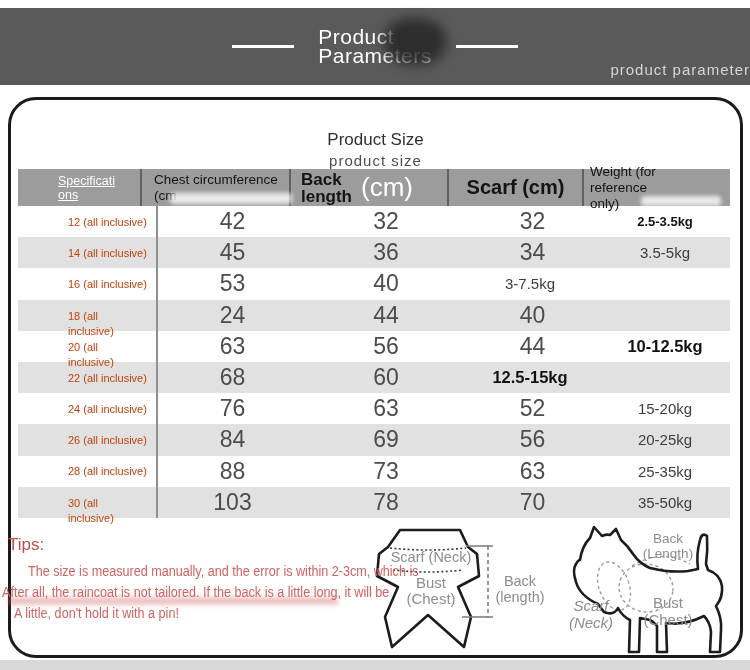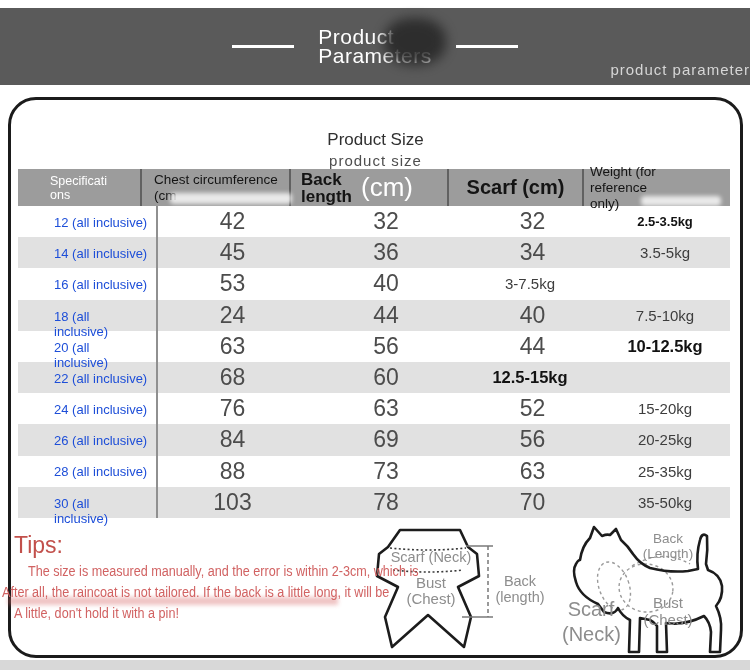--- a/index.html
+++ b/index.html
@@ -23,69 +23,69 @@
   .content-box{position:absolute;left:8px;top:97px;width:735px;height:561px;
                box-sizing:border-box;border:3px solid var(--box-border,#1b1b1b);
                border-radius:28px;background:#fff;}
   .size-title{margin-top:30px;text-align:center;font-size:17px;color:#303030;}
   .size-sub{margin-top:2px;text-align:center;font-size:15px;color:#4e4e4e;letter-spacing:1px;}
 
   
   .size-table{position:absolute;left:7px;top:69px;width:712px;}
   .thead{display:flex;height:37px;background:var(--header-bg,#9c9c9c);}
   .th{box-sizing:border-box;display:flex;align-items:center;border-right:2px solid #616161;}
-  .th-spec{width:124px;padding-left:32px;font-size:12.5px;line-height:14px;color:#fff;}
+  .th-spec{width:124px;padding-left:40px;font-size:12.5px;line-height:14px;color:#fff;text-decoration:underline;}
   .th-chest{width:149px;padding-left:12px;font-size:13.5px;line-height:16px;color:#141414;}
   .th-back{width:158px;padding-left:10px;gap:9px;}
   .back-label{font-size:17px;line-height:17px;font-weight:bold;color:#141414;}
   .back-unit{font-size:26px;color:#fff;}
   .th-scarf{width:135px;justify-content:center;font-size:20px;font-weight:bold;color:#141414;}
   .th-weight{width:130px;padding-left:6px;font-size:13.5px;line-height:16px;color:#141414;border-right:none;}
 
   .trow{display:flex;height:31.2px;position:relative;}
   .tbody .trow:nth-child(even){background:var(--row-alt-bg,#e1e1e1);}
   .cell{box-sizing:border-box;}
   .c-spec{width:140px;border-right:2px solid #909090;position:relative;}
-  .spec-text{position:absolute;left:36px;top:50%;transform:translateY(-50%);
-             font-size:13px;color:#1d4ed8;}
+  .spec-text{position:absolute;left:50px;top:50%;transform:translateY(-50%);
+             font-size:11px;color:#c2410c;}
   .spec-text.wrap{top:9px;transform:none;line-height:15px;width:110px;z-index:5;}
   .num{display:flex;align-items:center;justify-content:center;font-size:23px;color:#4c4c4c;}
   .c-chest{width:149px;}.c-back{width:158px;}.c-scarf{width:135px;}
   .c-weight{width:130px;display:flex;align-items:center;justify-content:center;}
   .weight-text{font-size:15px;color:#3d3d3d;}
   .weight-text.bold{font-weight:bold;font-size:16.5px;color:#121212;}
   .weight-text.small{font-size:13px;}
 
   .smear{position:absolute;background:rgba(255,255,255,.78);filter:blur(2px);border-radius:4px;}
   .smear-chest{left:170px;top:193px;width:122px;height:11px;}
   .smear-weight{left:641px;top:196px;width:80px;height:10px;}
 
   
   .tips{position:absolute;left:0;top:534px;width:480px;z-index:8;}
-  .tips-heading{margin-left:14px;font-size:23px;line-height:22px;color:var(--tips-red,#c2504b);margin-bottom:5px;}
+  .tips-heading{margin-left:8px;font-size:17px;line-height:22px;color:var(--tips-red,#c2504b);margin-bottom:5px;}
   .tips-line{white-space:nowrap;font-size:14px;line-height:21px;color:#d16262;transform:scaleX(.9);transform-origin:left center;}
   .l0{margin-left:28px;}.l1{margin-left:2px;}.l2{margin-left:14px;}
   .tips-artifact{position:absolute;left:8px;top:63px;width:330px;height:8px;
                  background:#d86a6a;opacity:.4;filter:blur(2px);}
 
   
   .diagram-svg{position:absolute;z-index:2;}
   .garment-svg{left:356px;top:527px;}
   .dog-svg{left:570px;top:524px;}
   .outline{fill:none;stroke:#1c1c1c;stroke-width:2.6;stroke-linejoin:round;stroke-linecap:round;}
   .dotline{fill:none;stroke:#3a3a3a;stroke-width:1.6;stroke-dasharray:2,2.4;}
   .measure{fill:none;stroke:#787878;stroke-width:1.5;}
   .measure.dash{stroke-dasharray:4,3;}
   .dogdash{fill:none;stroke:#9a9a9a;stroke-width:1.4;stroke-dasharray:3,3;}
   .lab{position:absolute;text-align:center;color:#8d8d8d;z-index:4;}
   .lab-garment-scarf{left:386px;top:549px;width:90px;font-size:14.5px;}
   .lab-garment-bust{left:392px;top:575px;width:78px;font-size:15px;line-height:16px;}
   .lab-garment-back{left:492px;top:573px;width:56px;font-size:14.5px;line-height:16px;}
   .lab-dog-back{left:634px;top:531px;width:68px;font-size:13.5px;line-height:15px;}
-  .lab-dog-scarf{left:562px;top:597px;width:58px;font-size:20px;line-height:25px;}
+  .lab-dog-scarf{left:562px;top:597px;width:58px;font-size:15px;line-height:17px;font-style:italic;}
   .lab-dog-bust{left:636px;top:594px;width:64px;font-size:15px;line-height:17px;}
 
   .bottom-strip{position:absolute;left:0;top:660px;width:750px;height:10px;background:#d8d8d8;}
 </style>
 </head>
 <body>
 
 <div class="page">
 
   <div class="banner">
@@ -154,23 +154,20 @@
     </div>
   </div>
           <div class="trow">
     <div class="cell c-spec">
       <span class="spec-text pre wrap">18 (all
 inclusive)</span>
     </div>
     <div class="cell c-chest num">24</div>
     <div class="cell c-back num">44</div>
     <div class="cell c-scarf num">40</div>
-    <div class="cell c-weight">
-      <span class="weight-text">7.5-10kg</span>
-    </div>
   </div>
           <div class="trow">
     <div class="cell c-spec">
       <span class="spec-text pre wrap">20 (all
 inclusive)</span>
     </div>
     <div class="cell c-chest num">63</div>
     <div class="cell c-back num">56</div>
     <div class="cell c-scarf num">44</div>
     <div class="cell c-weight">

